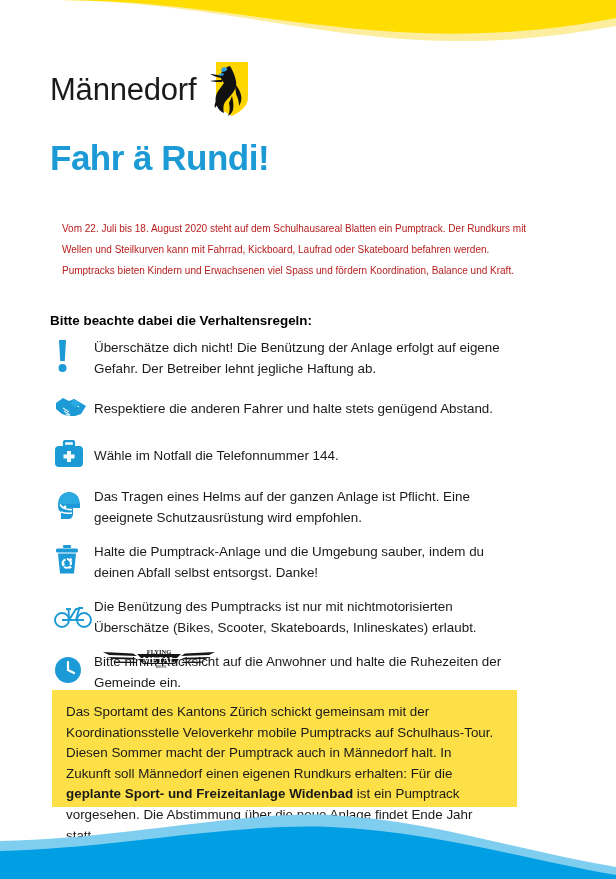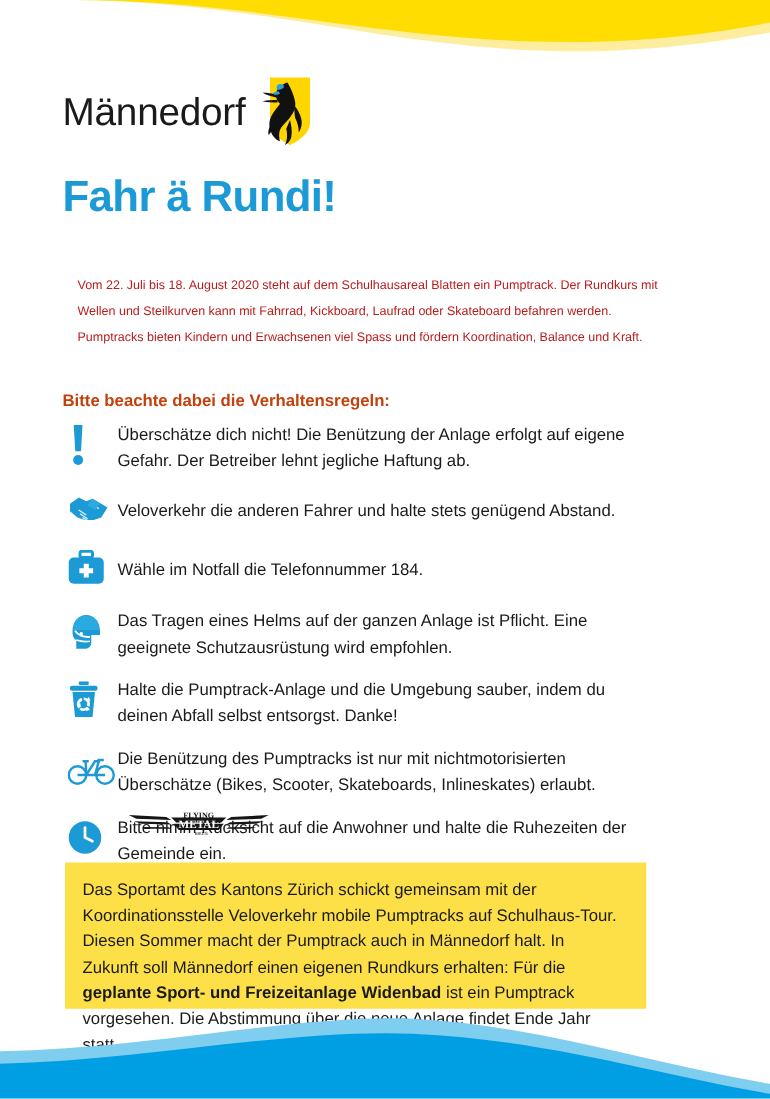--- a/index.html
+++ b/index.html
@@ -34,21 +34,21 @@
   }
 
   
   .intro {
     position: absolute; left: 50px; top: 218px; width: 470px;
     font-size: 10px; line-height: 21px; color: #b91c1c; margin-left: 12px;
   }
 
   .rules-heading {
     position: absolute; left: 50px; top: 313px;
-    font-size: 13.4px; font-weight: bold; color: #c2410c;
+    font-size: 13.4px; font-weight: bold; color: #000000;
   }
 
   
   .rules { position: absolute; left: 50px; top: 333px; width: 475px; }
   .rule {
     display: flex; align-items: center;
     margin-bottom: 9px;
   }
   .rule-icon {
     width: 44px; min-width: 44px; height: 38px;
@@ -130,32 +130,32 @@
           <path d="M2,9 L9,4 L15,7 L20,5 L27,9 L32,12 L27,20 L21,22 L14,22 L8,20 L2,15 Z" fill="#1C9AD6"></path>
           <g stroke="#FFFFFF" stroke-width="1.1" fill="none" opacity="0.85">
             <path d="M9,14 L15,18"></path>
               <path d="M10,17 L16,21"></path>
             <path d="M12,20 L17,23"></path>
               <path d="M20,9 L25,13"></path>
           </g>
           <path d="M20,5 L26,9 L22,14 L16,10 Z" fill="#2BAAE2"></path>
         </svg>
       </div>
-      <div class="rule-text">Veloverkehr die anderen Fahrer und halte stets genügend Abstand.</div>
+      <div class="rule-text">Respektiere die anderen Fahrer und halte stets genügend Abstand.</div>
     </div>
 
     <div class="rule">
       <div class="rule-icon">
         <svg width="30" height="28" viewBox="0 0 30 28">
           <rect x="10" y="1" width="10" height="5" rx="1.6" fill="none" stroke="#1C9AD6" stroke-width="2.4"></rect>
           <rect x="1" y="6" width="28" height="21" rx="4" fill="#1C9AD6"></rect>
           <path d="M13,11 h4 v3.5 h3.5 v4 H17 v3.5 h-4 v-3.5 H9.5 v-4 H13 Z" fill="#FFFFFF"></path>
         </svg>
       </div>
-      <div class="rule-text">Wähle im Notfall die Telefonnummer 184.</div>
+      <div class="rule-text">Wähle im Notfall die Telefonnummer 144.</div>
     </div>
 
     <div class="rule">
       <div class="rule-icon">
         <svg width="28" height="30" viewBox="0 0 28 30">
           <path d="M4,15 C4,7 9,2 15,2 C21,2 26,7 26,15 L26,18 L19,18 L19,24
                    C19,27 17,29 14,29 L7,29 L7,22 C5,21 4,19 4,15 Z" fill="#1C9AD6"></path>
           <path d="M5,12 C5,6 9,2.5 15,2.5 C21,2.5 25,6 25,12 L25,14 L5,14 Z" fill="#2BAAE2"></path>
           <path d="M6,14.5 C8,18 13,20 18,19.5" stroke="#FFFFFF" stroke-width="1.6" fill="none"></path>
           <path d="M7,22 C10,23 14,23.5 18,23" stroke="#FFFFFF" stroke-width="1.4" fill="none"></path>

